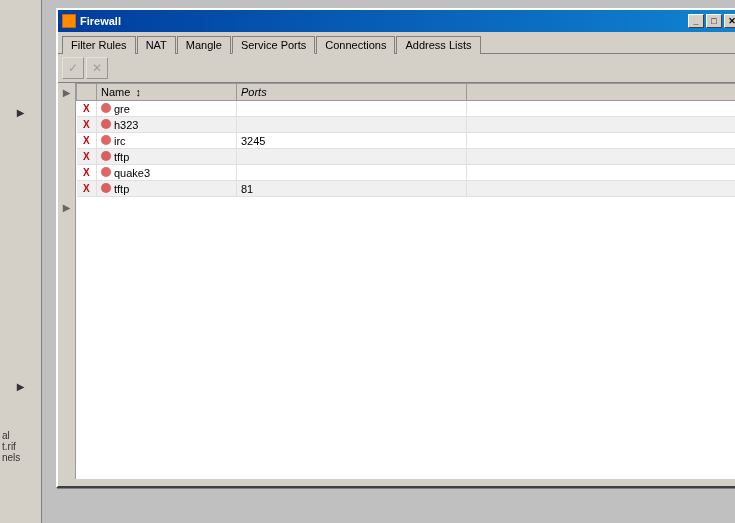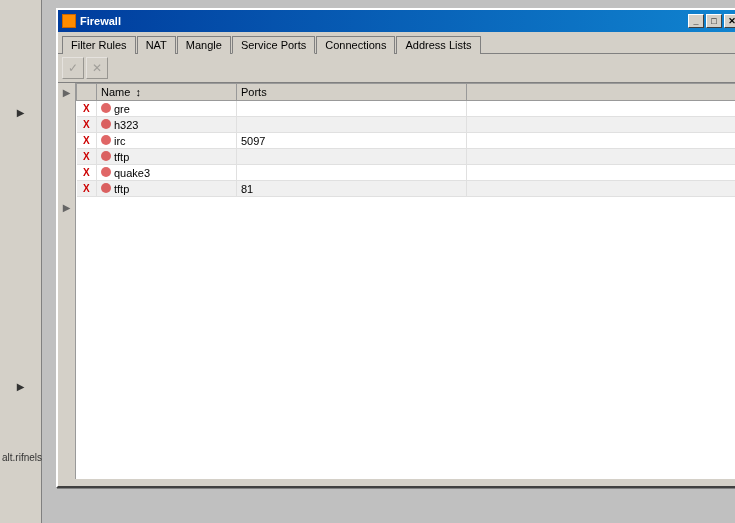--- a/index.html
+++ b/index.html
@@ -46,21 +46,21 @@
       font-size: 10px;
       color: #333;
     }
 
     .bottom-labels {
       position: absolute;
       left: 0;
       bottom: 60px;
       width: 42px;
       display: flex;
-      flex-direction: row;
+      flex-direction: column;
       align-items: flex-start;
       padding-left: 2px;
     }
 
     .bottom-label-text {
       font-size: 10px;
       color: #333;
       writing-mode: horizontal-tb;
     }
 
@@ -228,20 +228,21 @@
     thead th:first-child {
       width: 20px;
     }
 
     thead th.name-col {
       width: 140px;
     }
 
     thead th.ports-col {
       width: 230px;
+      font-style: italic;
     }
 
     tbody tr {
       background: #ffffff;
     }
 
     tbody tr:nth-child(even) {
       background: #f0f0f0;
     }
 
@@ -380,21 +381,21 @@
                 <td></td>
               </tr>
               <tr>
                 <td class="row-status" style="color: rgb(204, 0, 0);">X</td>
                 <td>
                   <div class="name-cell">
                     <span class="dot-icon dot-disabled"></span>
                     <span>irc</span>
                   </div>
                 </td>
-                <td>5097</td>
+                <td>3245</td>
                 <td></td>
               </tr>
               <tr>
                 <td class="row-status" style="color: rgb(204, 0, 0);">X</td>
                 <td>
                   <div class="name-cell">
                     <span class="dot-icon dot-disabled"></span>
                     <span>tftp</span>
                   </div>
                 </td>

